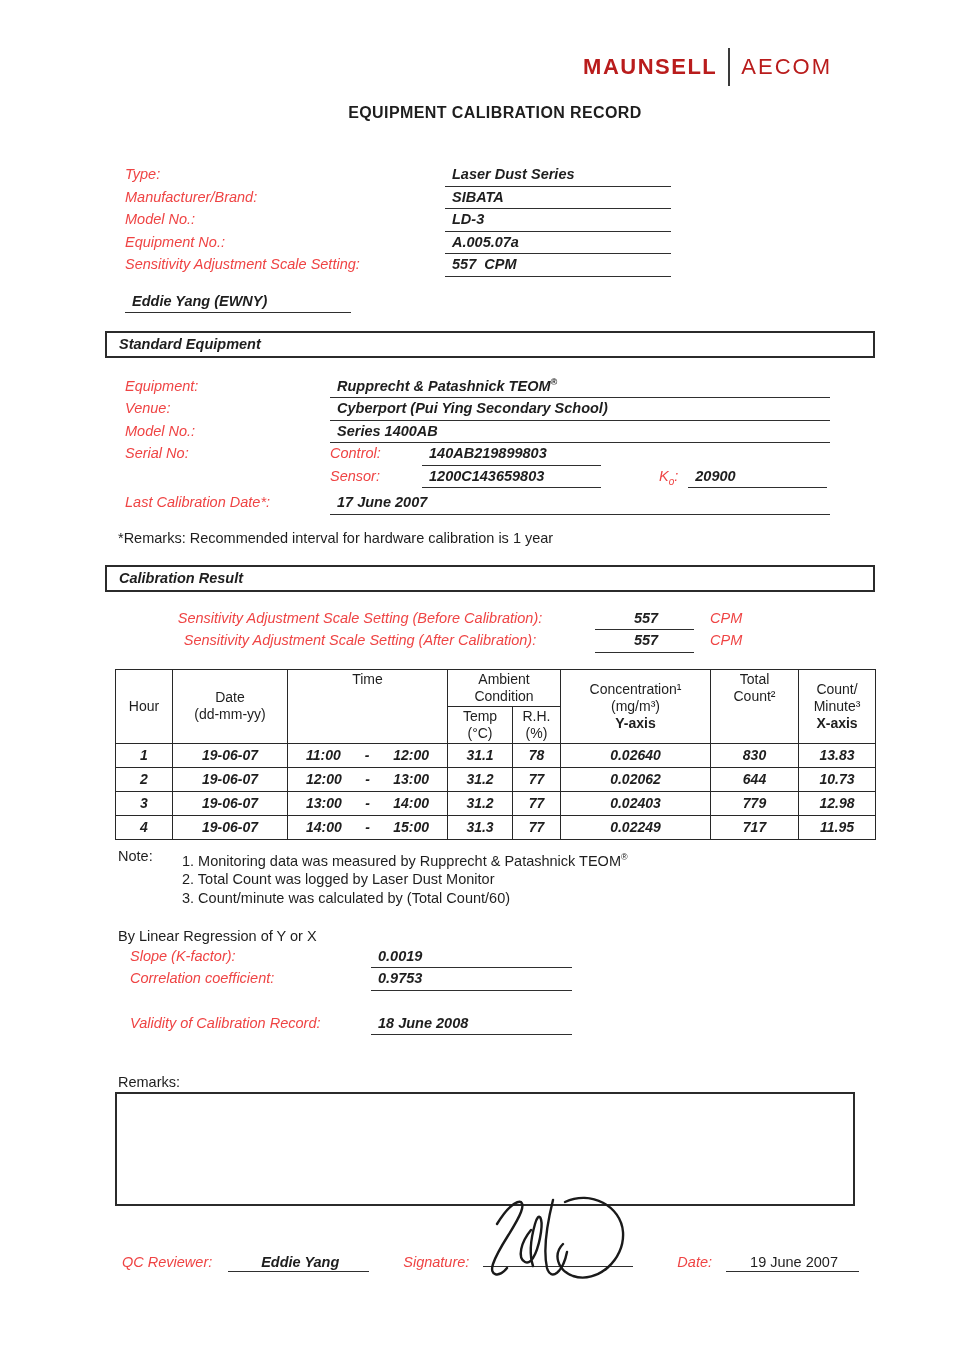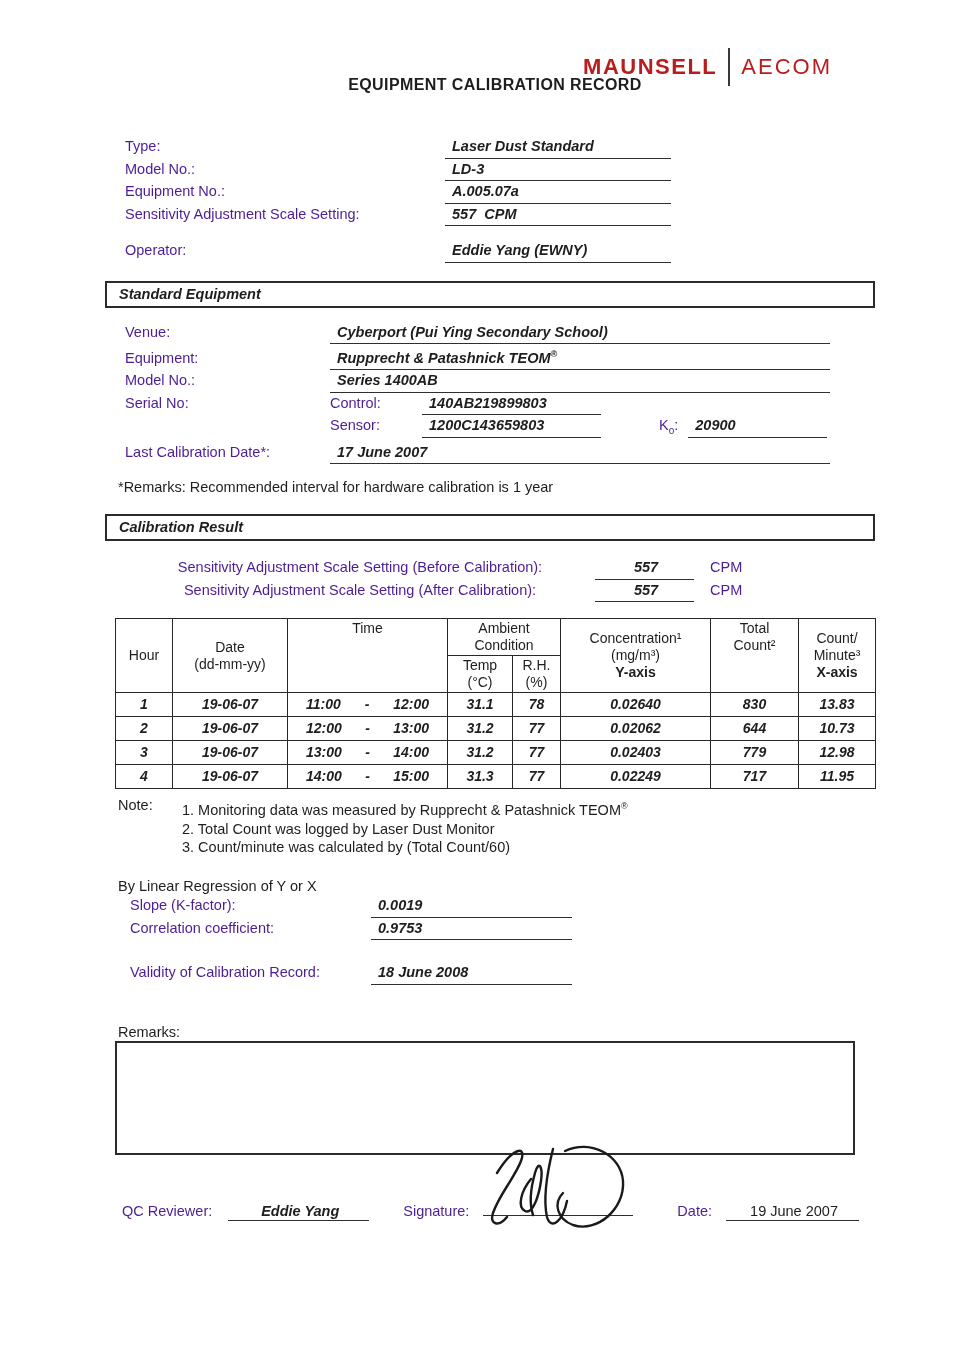--- a/index.html
+++ b/index.html
@@ -6,26 +6,26 @@
   body{width:962px;height:1372px;font-family:"Liberation Sans","DejaVu Sans",sans-serif;color:#1e1e1e;}
   .page{position:relative;width:962px;height:1372px;overflow:hidden;background:#fff;}
   .content{padding:0 87px 0 115px;}
 
   
   .logo{position:absolute;top:48px;right:130px;display:flex;align-items:center;color:#b91c1c;}
   .logo-left{font-size:22px;font-weight:600;letter-spacing:1.5px;}
   .logo-divider{width:2px;height:38px;background:#3a3a3a;margin:0 11px;}
   .logo-right{font-size:22px;font-weight:400;letter-spacing:2px;}
 
-  .title{padding-top:76px;text-align:center;font-size:16px;font-weight:bold;letter-spacing:.4px;}
+  .title{padding-top:104px;text-align:center;font-size:16px;font-weight:bold;letter-spacing:.4px;}
 
   .row{display:flex;align-items:baseline;line-height:20.5px;font-size:14.5px;}
   .ind10{padding-left:10px;}
   .ind15{padding-left:15px;}
-  .lbl{color:#4c1d95;}
+  .lbl{color:#ef4444;font-style:italic;}
   .val{font-weight:bold;font-style:italic;border-bottom:1.6px solid #2f2f2f;white-space:pre;padding:0 4px 1px 7px;}
 
   .top-fields{margin-top:42px;}
   .lbl-w1{width:320px;flex:0 0 320px;}
   .val-w1{width:215px;flex:0 0 215px;}
   .operator-row{margin-top:14px;}
 
   .section-box{margin-top:18px;margin-left:-10px;border:2px solid #2b2b2b;padding:3px 8px 4px 12px;font-size:14.5px;font-weight:bold;font-style:italic;background:#fff;}
 
   .std-fields{margin-top:14px;}
@@ -84,50 +84,53 @@
     <span class="logo-right">AECOM</span>
   </div>
 
   <div class="content">
 
     <div class="title">EQUIPMENT CALIBRATION RECORD</div>
 
     <div class="top-fields">
       <div class="row ind10">
         <span class="lbl lbl-w1">Type:</span>
-        <span class="val val-w1">Laser Dust Standard</span>
+        <span class="val val-w1">Laser Dust Series</span>
+      </div>
+      <div class="row ind10">
+        <span class="lbl lbl-w1">Manufacturer/Brand:</span>
+        <span class="val val-w1">SIBATA</span>
       </div>
       <div class="row ind10">
         <span class="lbl lbl-w1">Model No.:</span>
         <span class="val val-w1">LD-3</span>
       </div>
       <div class="row ind10">
         <span class="lbl lbl-w1">Equipment No.:</span>
         <span class="val val-w1">A.005.07a</span>
       </div>
       <div class="row ind10">
         <span class="lbl lbl-w1">Sensitivity Adjustment Scale Setting:</span>
         <span class="val val-w1">557  CPM</span>
       </div>
       <div class="row ind10 operator-row">
-        <span class="lbl lbl-w1">Operator:</span>
         <span class="val val-w1">Eddie Yang (EWNY)</span>
       </div>
     </div>
 
     <div class="section-box">Standard Equipment</div>
 
     <div class="std-fields">
+      <div class="row ind10">
+        <span class="lbl lbl-w2">Equipment:</span>
+        <span class="val val-flex"><span>Rupprecht &amp; Patashnick TEOM</span><sup class="rm">®</sup></span>
+      </div>
       <div class="row ind10">
         <span class="lbl lbl-w2">Venue:</span>
         <span class="val val-flex">Cyberport (Pui Ying Secondary School)</span>
-      </div>
-      <div class="row ind10">
-        <span class="lbl lbl-w2">Equipment:</span>
-        <span class="val val-flex"><span>Rupprecht &amp; Patashnick TEOM</span><sup class="rm">®</sup></span>
       </div>
       <div class="row ind10">
         <span class="lbl lbl-w2">Model No.:</span>
         <span class="val val-flex">Series 1400AB</span>
       </div>
       <div class="row ind10">
         <span class="lbl lbl-w2">Serial No:</span>
         <span class="lbl ctl-lbl">Control:</span>
         <span class="val ctl-val">140AB219899803</span>
       </div>

